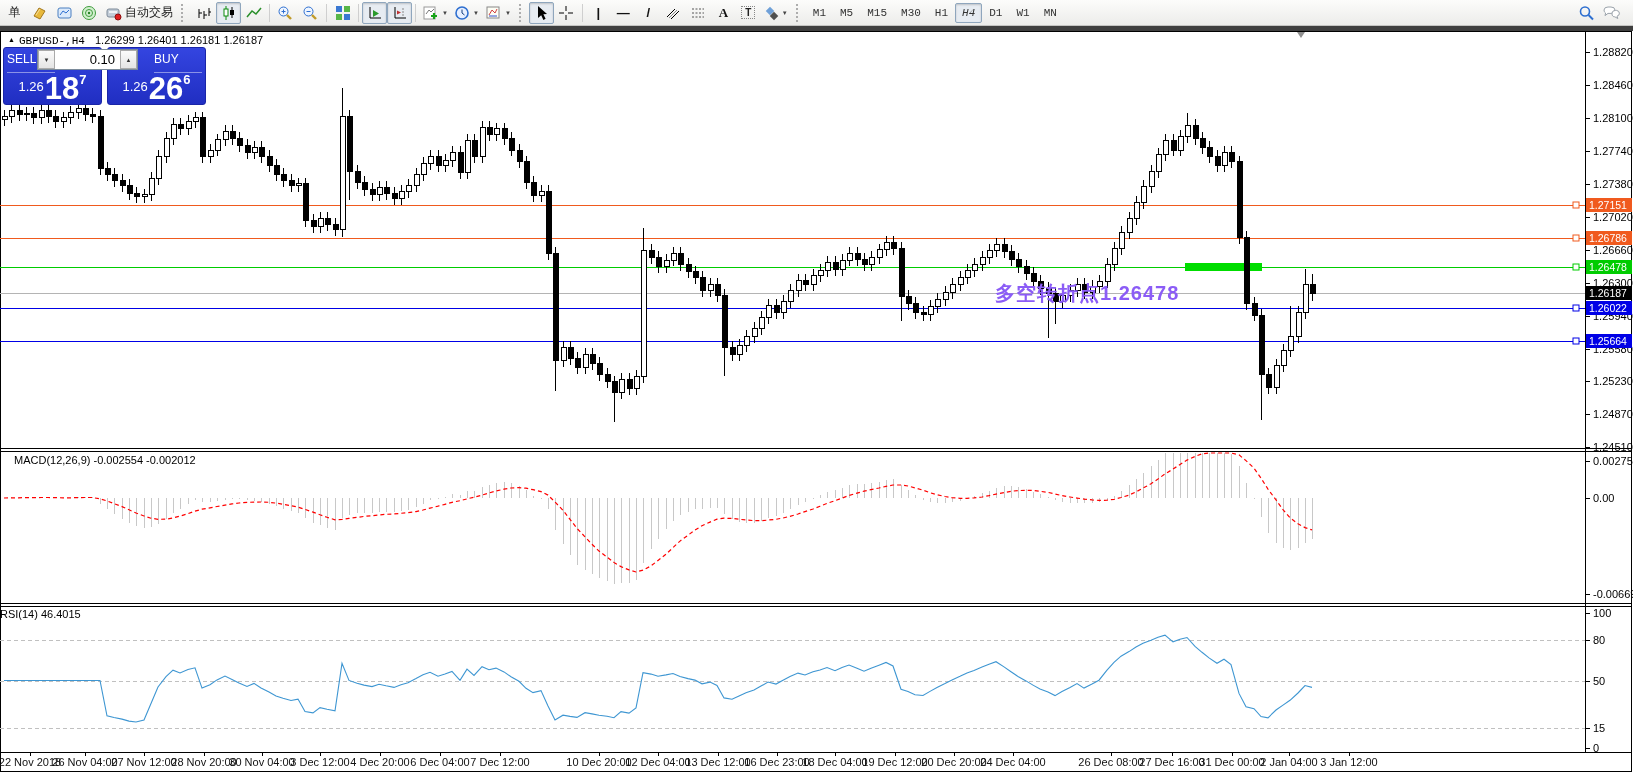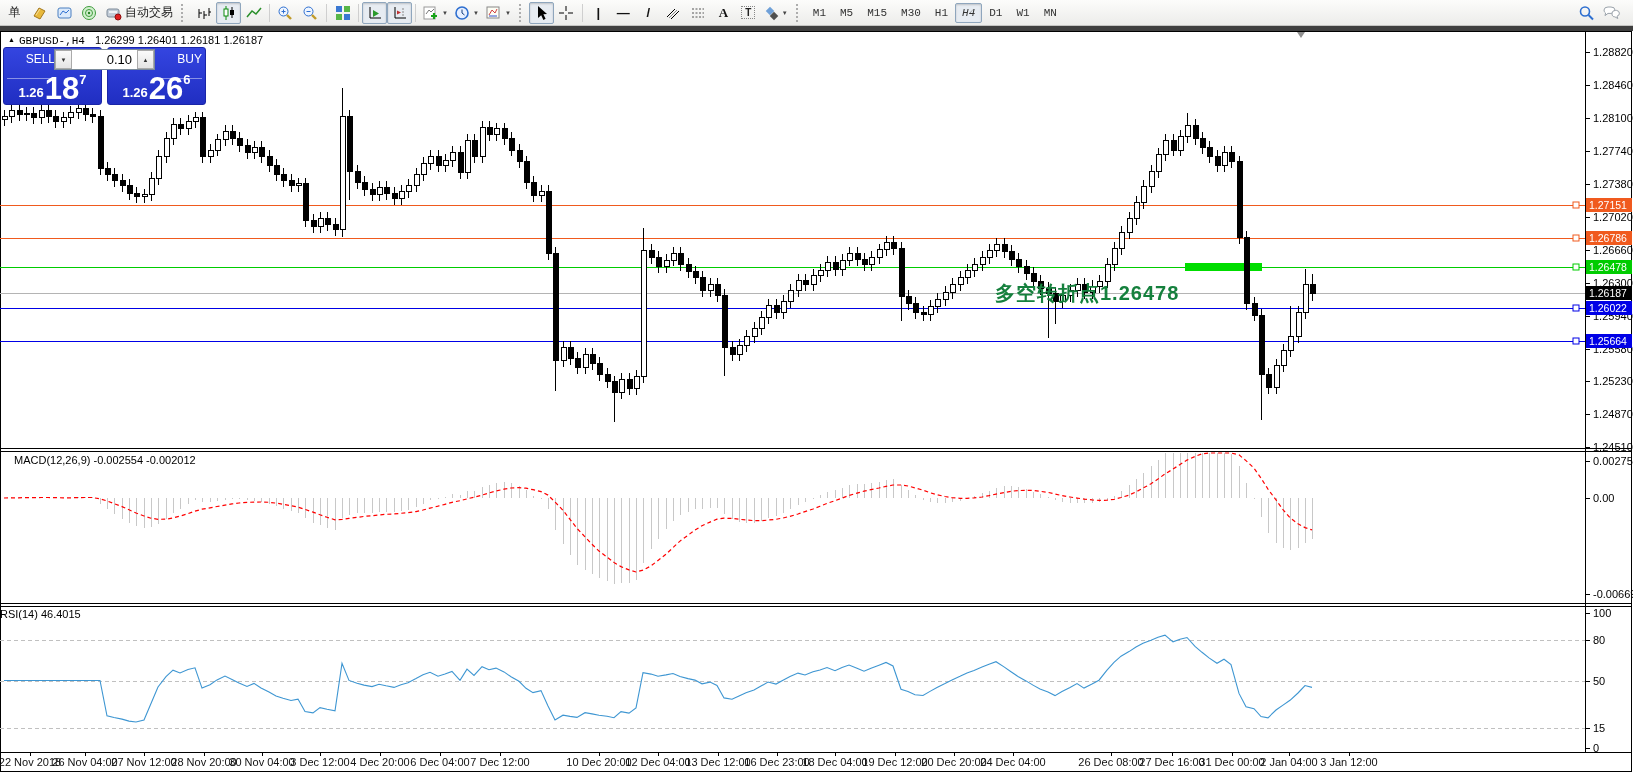--- a/index.html
+++ b/index.html
@@ -32,30 +32,30 @@
   #macd-label { left:6px; top:454px; font-size:11px; color:#000; pointer-events:none;padding-left:8px; }
   #rsi-label  { left:0; top:608px; font-size:11px; color:#000; pointer-events:none; }
   #annotation { left:995px; top:280px; font-size:20px; font-weight:bold; color:#00ff37;
     letter-spacing:1px; pointer-events:none; white-space:nowrap; }
 
   
   #trade-panel { position:absolute; left:3px; top:47px; width:203px; height:58px; z-index:6; }
   .bigbtn { position:absolute; top:0; width:99px; height:58px; border-radius:3px;
     background:linear-gradient(#3445e0,#202ec2); border:1px solid #1a25a8; color:#fff; }
   .bigbtn.left { left:0; } .bigbtn.right { left:104px; }
-  .side-label { position:absolute; top:2px; width:48px; text-align:right; font-size:12px;
-    padding:2px 0 12px; border-bottom:1px solid rgba(255,255,255,.45); }
+  .side-label { position:absolute; top:2px; width:48px; text-align:left; font-size:12px;
+    padding:2px 0 6px; border-bottom:1px solid rgba(255,255,255,.45); }
   .bigbtn.left  .side-label { left:3px; }
   .bigbtn.right .side-label { right:3px; }
   .price { position:absolute; bottom:2px; left:0; width:100%; display:flex;
     align-items:flex-end; justify-content:center; color:#fff; }
-  .price .pre { font-size:13px; font-weight:bold; margin:0 1px 2px 0; }
+  .price .pre { font-size:13px; font-weight:normal; margin:0 1px 8px 0; }
   .price .big { font-size:31px; font-weight:bold; line-height:0.85;margin-top:48px; }
   .price .sup { font-size:13px; font-weight:bold; margin-bottom:15px; }
-  #volume-box { position:absolute; left:51px; top:2px; width:101px; height:21px; display:flex;
+  #volume-box { position:absolute; left:34px; top:2px; width:101px; height:21px; display:flex;
     background:#fff; border:1px solid #7a8a9a; z-index:7; }
   #volume-box .spin { width:17px; display:flex; align-items:center; justify-content:center;
     background:linear-gradient(#fbfbfb,#e4e4e4); border:1px solid #aaa; font-size:6px; color:#333; }
   #volume-box input { flex:1; border:none; outline:none; text-align:right; font-size:13px;
     padding-right:5px; font-family:"Liberation Sans",sans-serif; min-width:0; }
 </style>
 </head>
 <body>
 <div id="app">
 
@@ -956,21 +956,21 @@
       <rect x="1586" y="286" width="46" height="14" fill="#000000"></rect>
       <text x="1589" y="297" text-anchor="start" font-size="10.5" fill="#fff" font-family="&quot;Liberation Sans&quot;,sans-serif">1.26187</text>
       <polygon points="1297,32 1305,32 1301,38" fill="#909090"></polygon>
     </svg>
 
 <div class="overlay" id="chart-title">
   <span class="tri">▲</span><span class="sym">GBPUSD-,H4</span><span>1.26299 1.26401 1.26181 1.26187</span>
 </div>
 <div class="overlay" id="macd-label">MACD(12,26,9) -0.002554 -0.002012</div>
 <div class="overlay" id="rsi-label">RSI(14) 46.4015</div>
-<div class="overlay" id="annotation" style="color: #15803d;">多空转折点1.26478</div>
+<div class="overlay" id="annotation" style="color: #8b5cf6;">多空转折点1.26478</div>
 
 <div id="trade-panel">
   <div class="bigbtn left">
     <div class="side-label">SELL</div>
     <div class="price">
       <span class="pre">1.26</span>
       <span class="big">18</span>
       <span class="sup">7</span>
     </div>
   </div>

